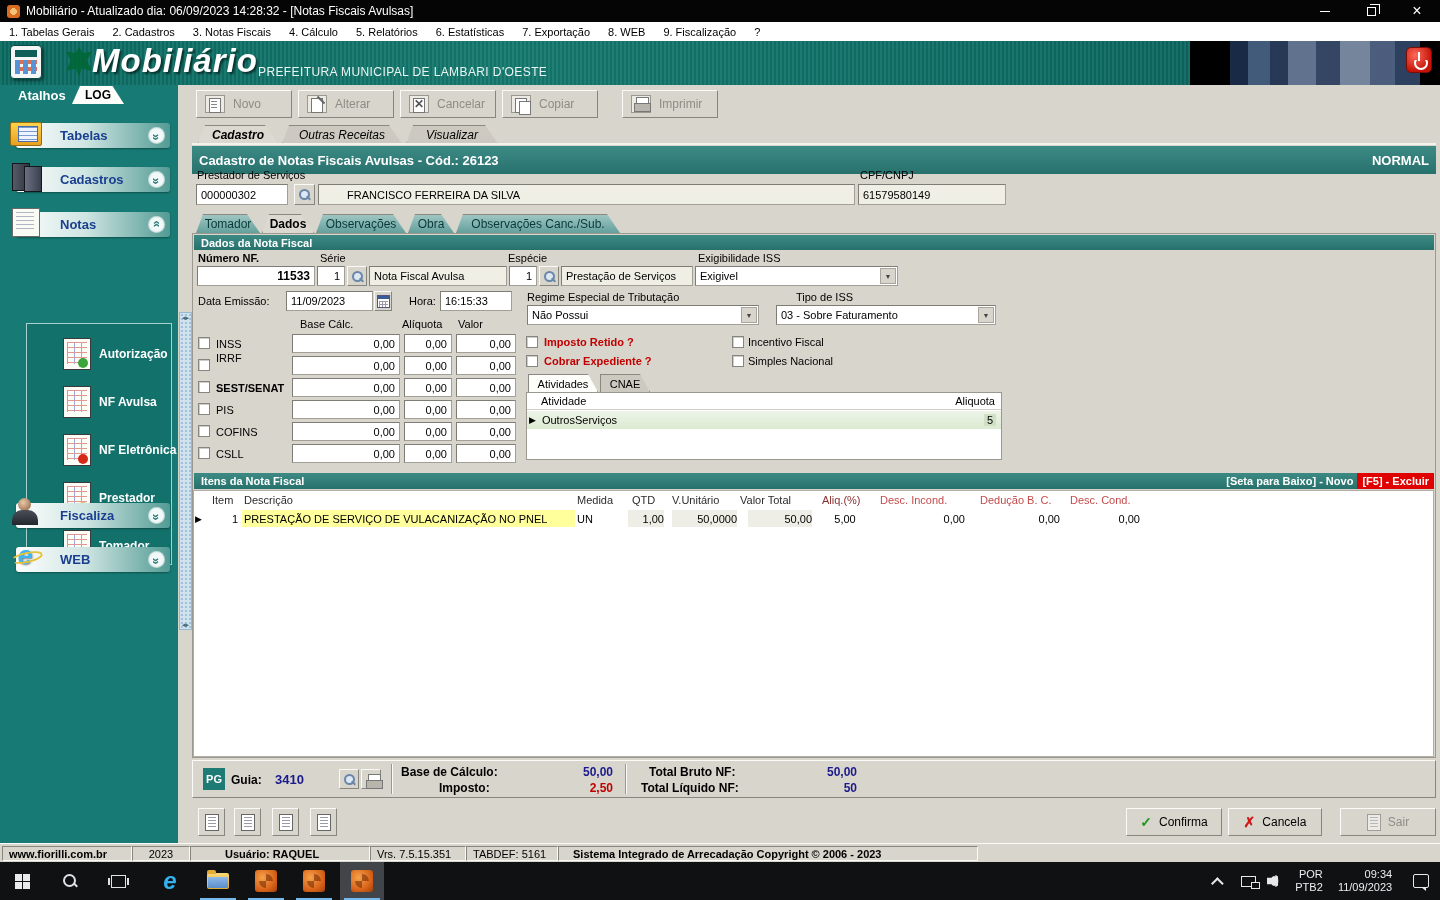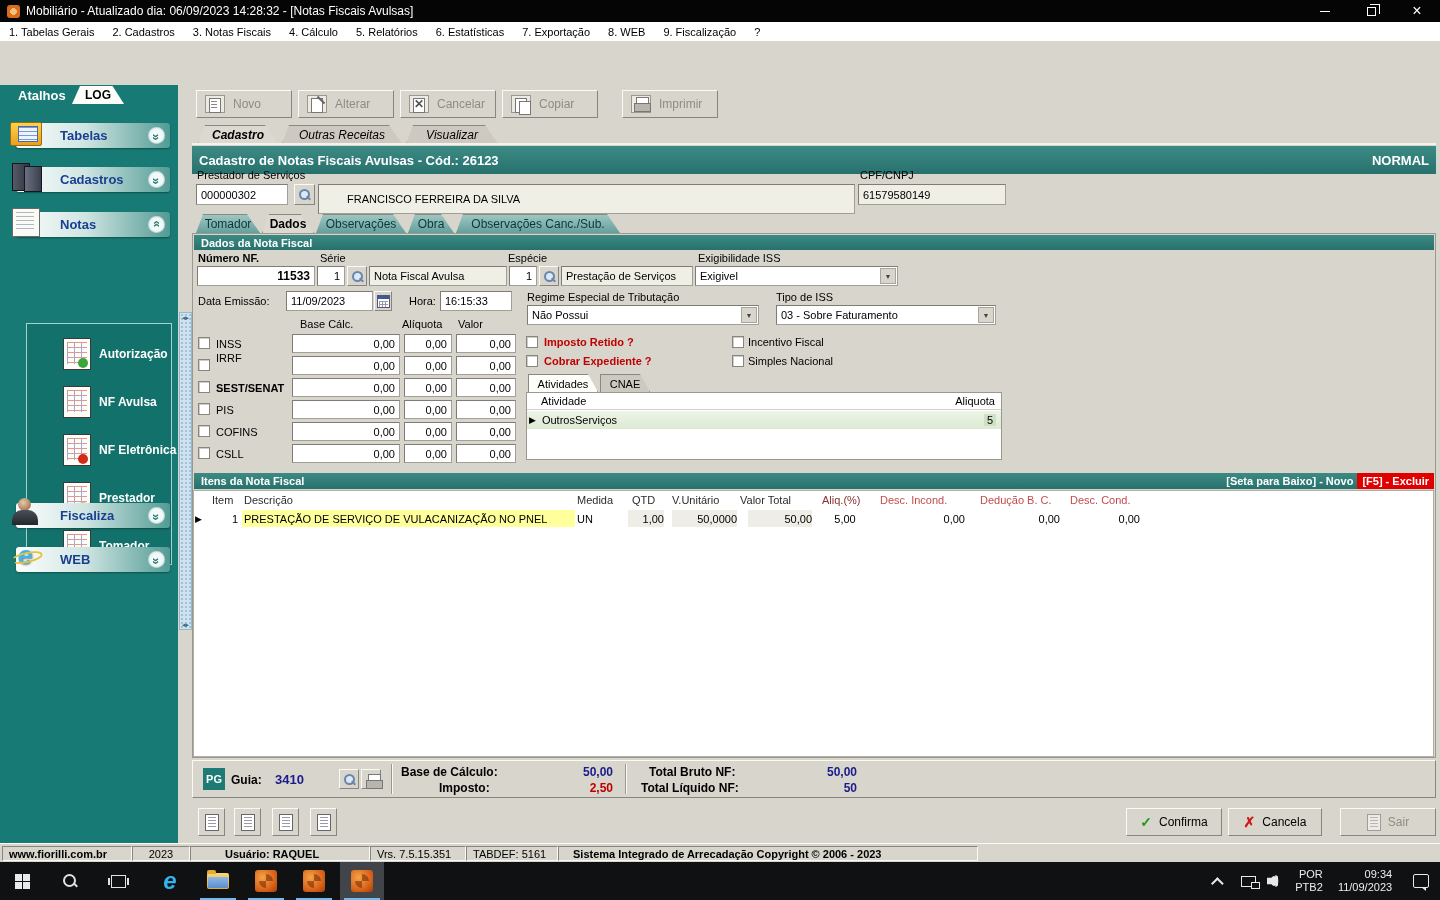--- a/index.html
+++ b/index.html
@@ -187,20 +187,31 @@
     <span class="menu-item">3. Notas Fiscais</span>
     <span class="menu-item">4. Cálculo</span>
     <span class="menu-item">5. Relatórios</span>
     <span class="menu-item">6. Estatísticas</span>
     <span class="menu-item">7. Exportação</span>
     <span class="menu-item">8. WEB</span>
     <span class="menu-item">9. Fiscalização</span>
     <span class="menu-item">?</span>
   </div>
 
+  <div class="abs brand">
+    <div class="brand-stripes"></div>
+    <div class="calc-ico"></div>
+    <div class="gear-logo"></div>
+    <div class="brand-name">Mobiliário</div>
+    <div class="brand-sub">PREFEITURA MUNICIPAL DE LAMBARI D'OESTE</div>
+    <div class="brand-right">
+      <div class="brand-bldg"></div>
+      <div class="power-btn"></div>
+    </div>
+  </div>
 
   <div class="abs sidebar">
     <span class="side-tab-label">Atalhos</span>
     <div class="log-tab">
         <span>LOG</span>
       </div>
 
     <div class="gicon ico-folder" style="left:10px; top:33px;"></div>
     <div class="side-group" style="top:38px;">
       <span>Tabelas</span>
@@ -315,21 +326,21 @@
     <span style="margin-left:auto; font-size:13px;">NORMAL</span>
   </div>
 
   <span class="lbl" style="left:197px; top:169px;">Prestador de Serviços</span>
   <div class="fld" style="left:196px; top:184px; width:92px; height:21px;">
       <span>000000302</span>
     </div>
   <div class="sq-btn" style="left:294px; top:184px; width:21px; height:21px;">
       <span class="mag"></span>
     </div>
-  <div class="fld ro" style="left:318px; top:184px; width:537px; height:30px;padding-left:28px;">
+  <div class="fld ro" style="left:318px; top:184px; width:537px; height:21px;padding-left:28px;">
       <span>FRANCISCO FERREIRA DA SILVA</span>
     </div>
   <span class="lbl" style="left:860px; top:169px;">CPF/CNPJ</span>
   <div class="fld ro" style="left:858px; top:184px; width:148px; height:21px;">
       <span>61579580149</span>
     </div>
 
   <div class="mtab" style="left:196px; top:214px; width:64px; height:19px; background:linear-gradient(#9ec6c3,#649f9b); color:#0a3a38;">
       <span>Tomador</span>
     </div>
@@ -396,21 +407,21 @@
       <span>16:15:33</span>
     </div>
 
   <span class="lbl" style="left:527px; top:291px;">Regime Especial de Tributação</span>
   <div class="fld" style="left:527px; top:305px; width:232px; height:20px;">
     <span>Não Possui</span>
     <span class="dd-arrow">
         <span>▼</span>
       </span>
   </div>
-  <span class="lbl" style="left:776px; top:291px;">Tipo de ISS</span>
+  <span class="lbl" style="left:796px; top:291px;">Tipo de ISS</span>
   <div class="fld" style="left:776px; top:305px; width:220px; height:20px;">
     <span>03 - Sobre Faturamento</span>
     <span class="dd-arrow">
         <span>▼</span>
       </span>
   </div>
 
   <span class="lbl" style="left:300px; top:318px;">Base Cálc.</span>
   <span class="lbl" style="left:402px; top:318px;">Alíquota</span>
   <span class="lbl" style="left:458px; top:318px;">Valor</span>

